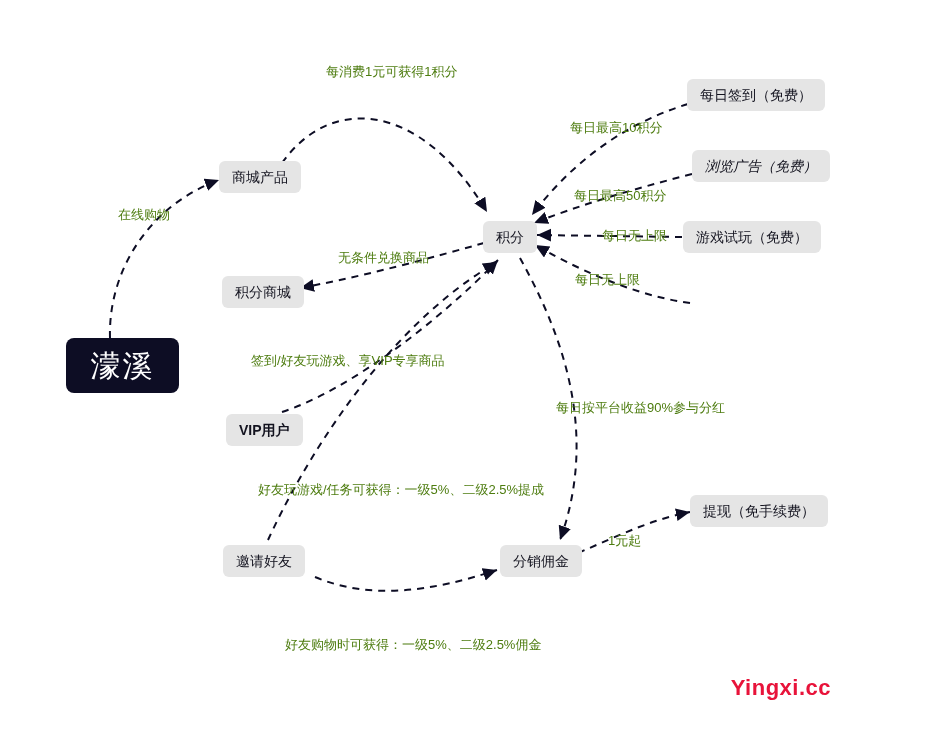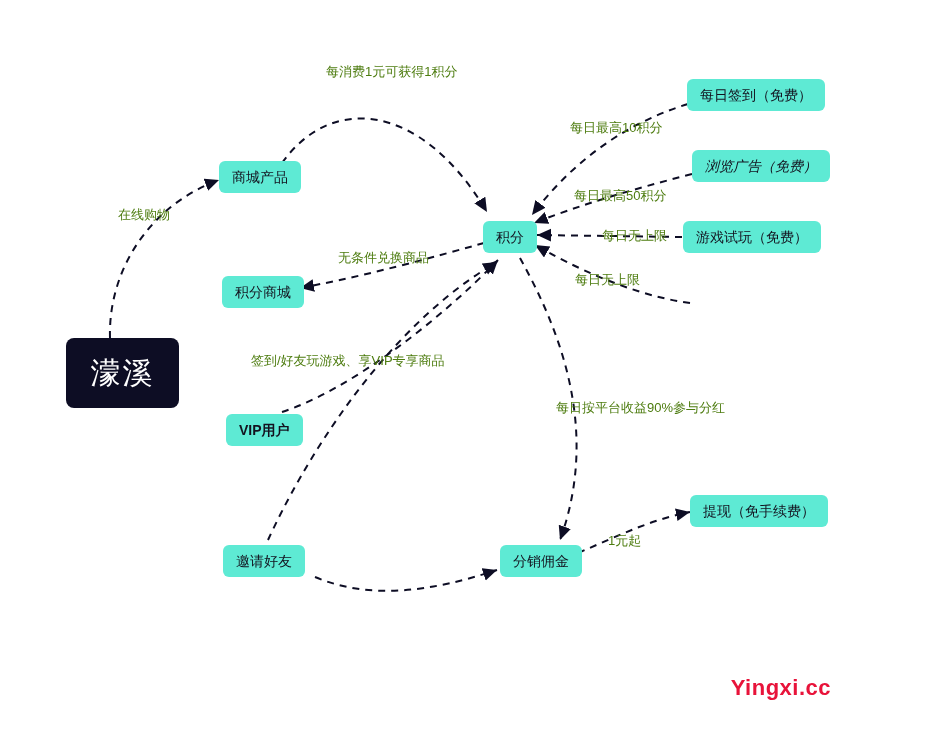--- a/index.html
+++ b/index.html
@@ -20,21 +20,21 @@
   svg.edges {
     position: absolute;
     left: 0;
     top: 0;
     width: 929px;
     height: 731px;
     pointer-events: none;
   }
   .node {
     position: absolute;
-    background: #5eead4;
+    background: #e5e5e5;
     border-radius: 6px;
     color: #13131f;
     font-size: 14px;
     line-height: 1;
     display: flex;
     align-items: center;
     justify-content: center;
     padding: 9px 13px;
     box-sizing: border-box;
     white-space: nowrap;
@@ -94,21 +94,21 @@
       <path d="M268,540 C300,470 380,330 497,262"></path>
 
       <path d="M315,577 C370,600 430,592 497,570"></path>
 
       <path d="M578,553 C620,535 650,520 690,512"></path>
 
       <path d="M520,258 C560,330 600,430 560,540"></path>
     </g>
   </svg>
 
-  <div class="node root" style="left:66px; top:338px; width:113px; height:70px;">
+  <div class="node root" style="left:66px; top:338px; width:113px; height:55px;">
     <span>濛溪</span>
   </div>
 
   <div class="node" style="left:219px; top:161px;">
     <span>商城产品</span>
   </div>
 
   <div class="node" style="left:483px; top:221px;">
     <span>积分</span>
   </div>
@@ -147,17 +147,19 @@
   </div>
 
   <div class="edge-label" style="left:118px; top:208px;">在线购物</div>
   <div class="edge-label" style="left:326px; top:65px;">每消费1元可获得1积分</div>
   <div class="edge-label" style="left:570px; top:121px;">每日最高10积分</div>
   <div class="edge-label" style="left:574px; top:189px;">每日最高50积分</div>
   <div class="edge-label" style="left:602px; top:229px;">每日无上限</div>
   <div class="edge-label" style="left:575px; top:273px;">每日无上限</div>
   <div class="edge-label" style="left:338px; top:251px;">无条件兑换商品</div>
   <div class="edge-label" style="left:251px; top:354px;">签到/好友玩游戏、享VIP专享商品</div>
+  <div class="edge-label" style="left:258px; top:483px;">好友玩游戏/任务可获得：一级5%、二级2.5%提成</div>
+  <div class="edge-label" style="left:285px; top:638px;">好友购物时可获得：一级5%、二级2.5%佣金</div>
   <div class="edge-label" style="left:556px; top:401px;">每日按平台收益90%参与分红</div>
   <div class="edge-label" style="left:608px; top:534px;">1元起</div>
 
   <div class="watermark" style="left:831px; top:701px; transform:translate(-100%,-100%);">Yingxi.cc</div>
 </div>
 
 </body></html>

